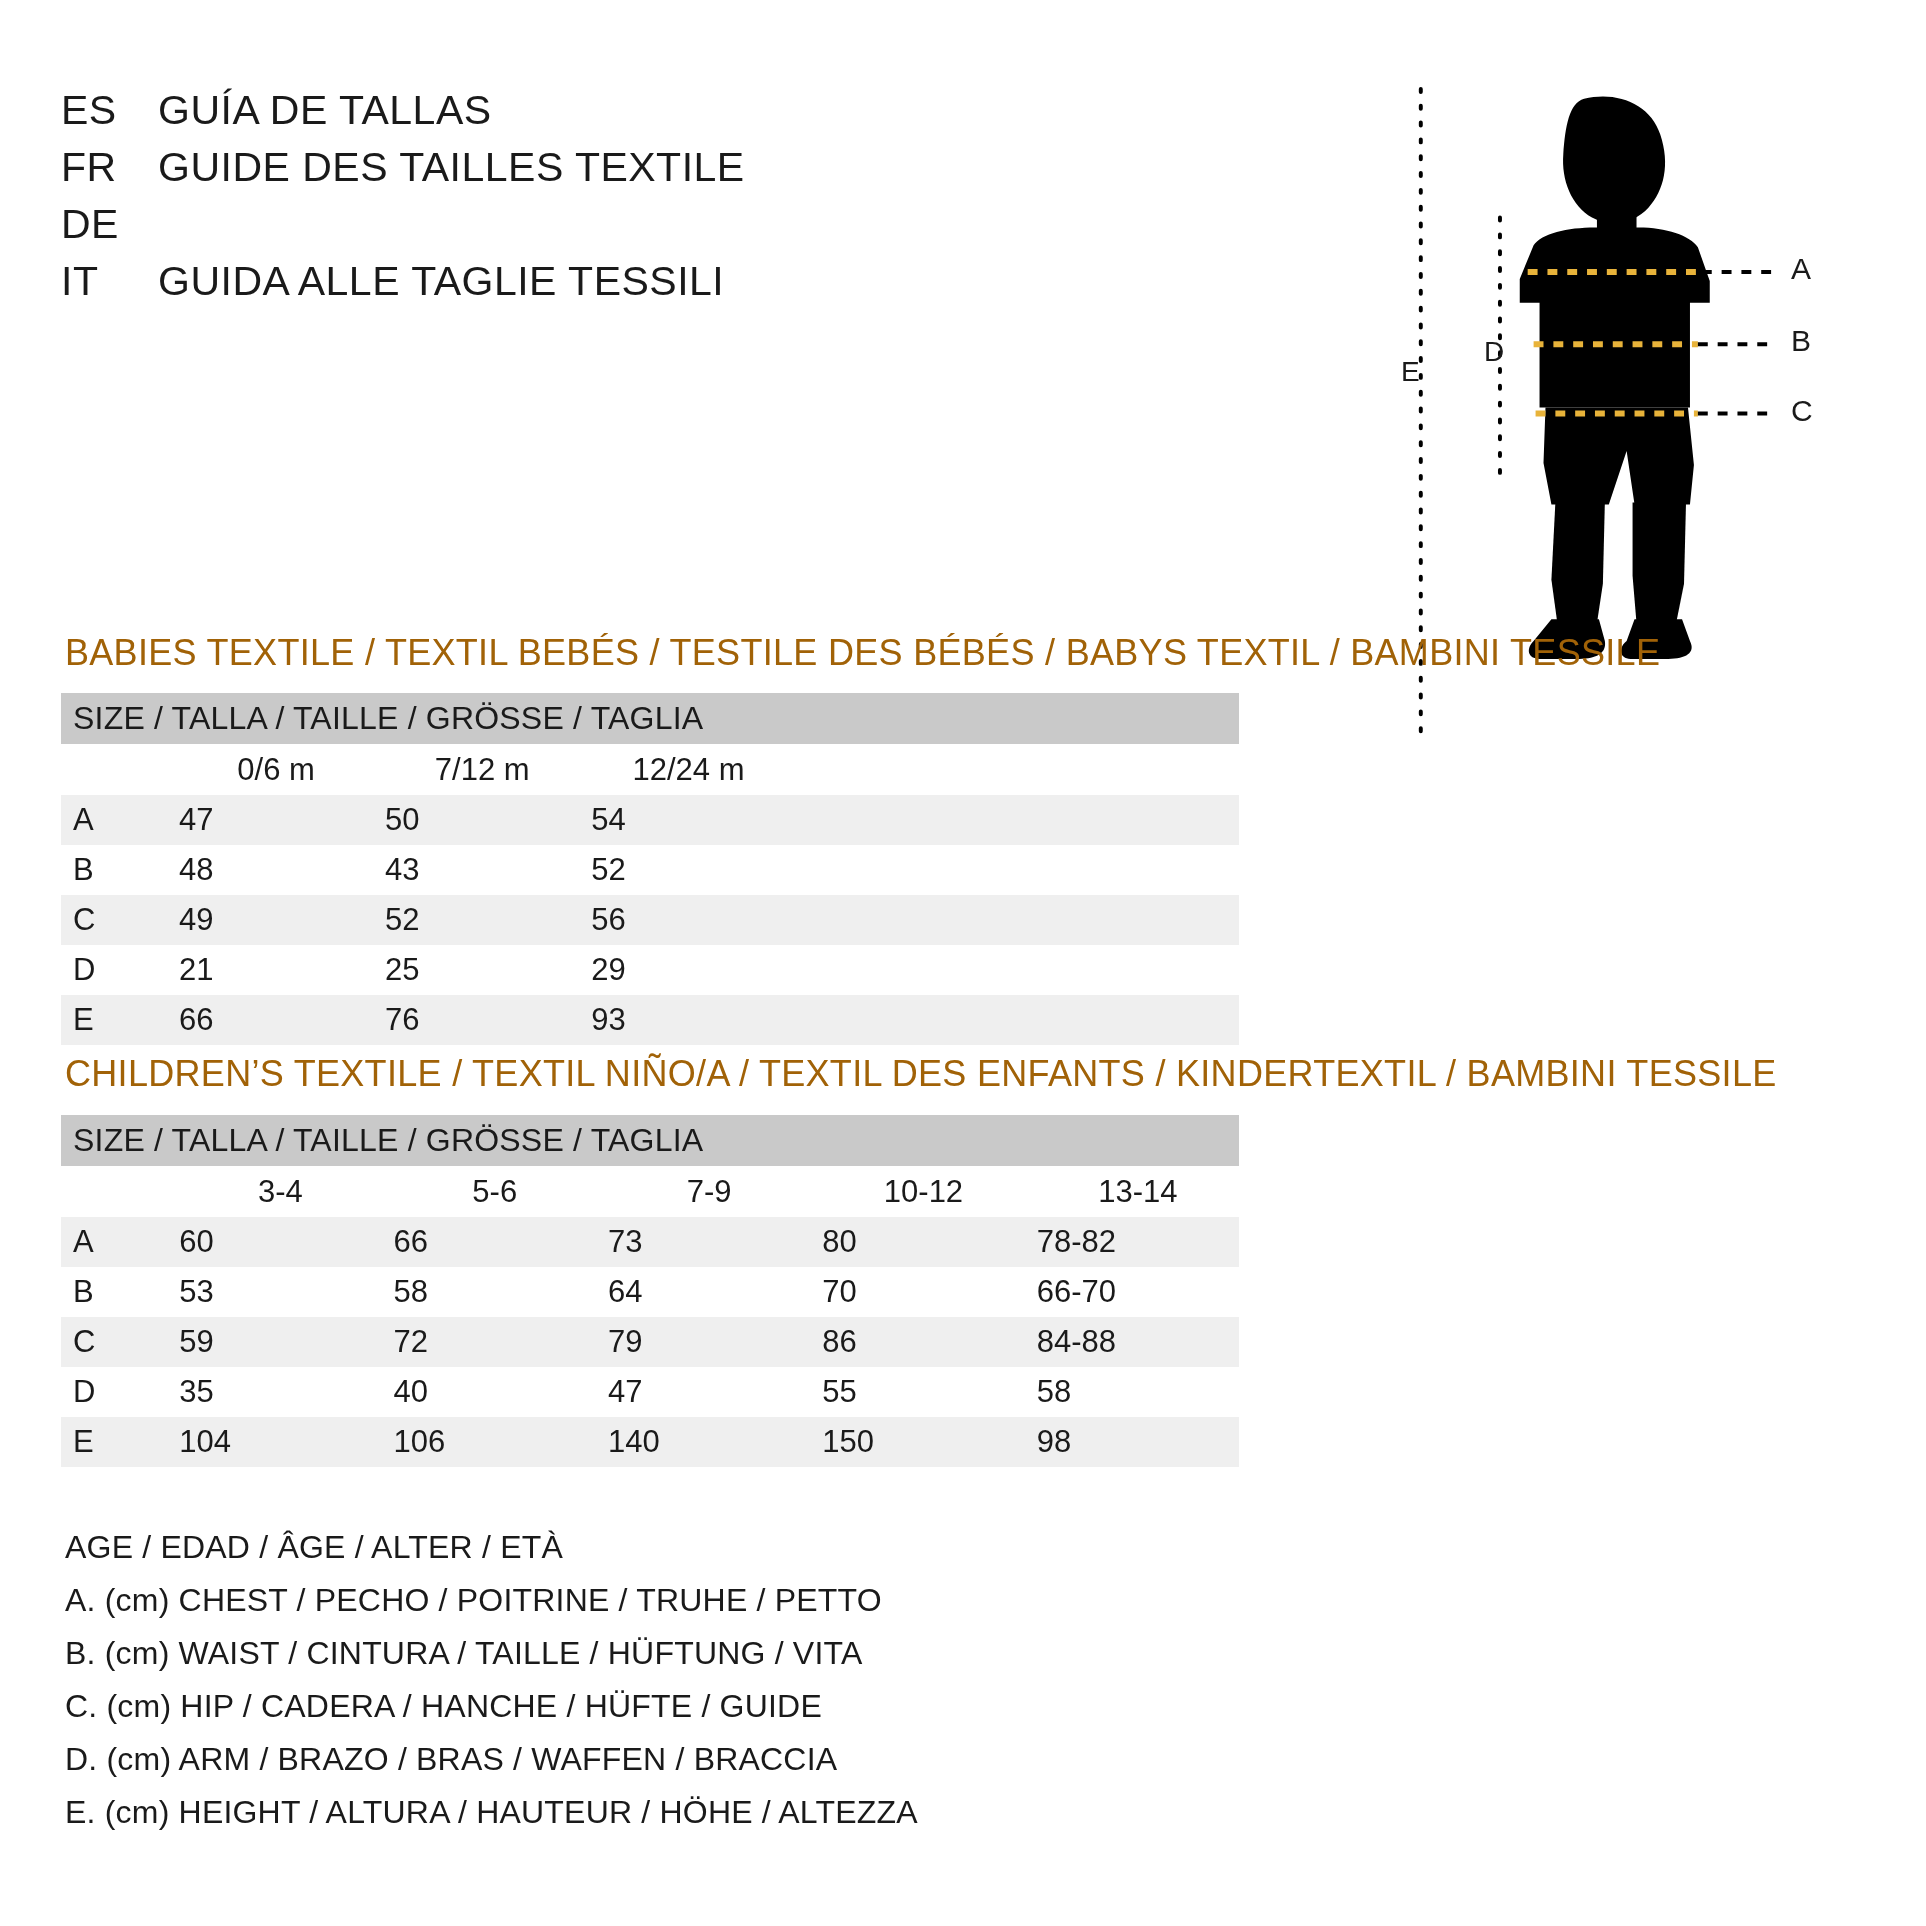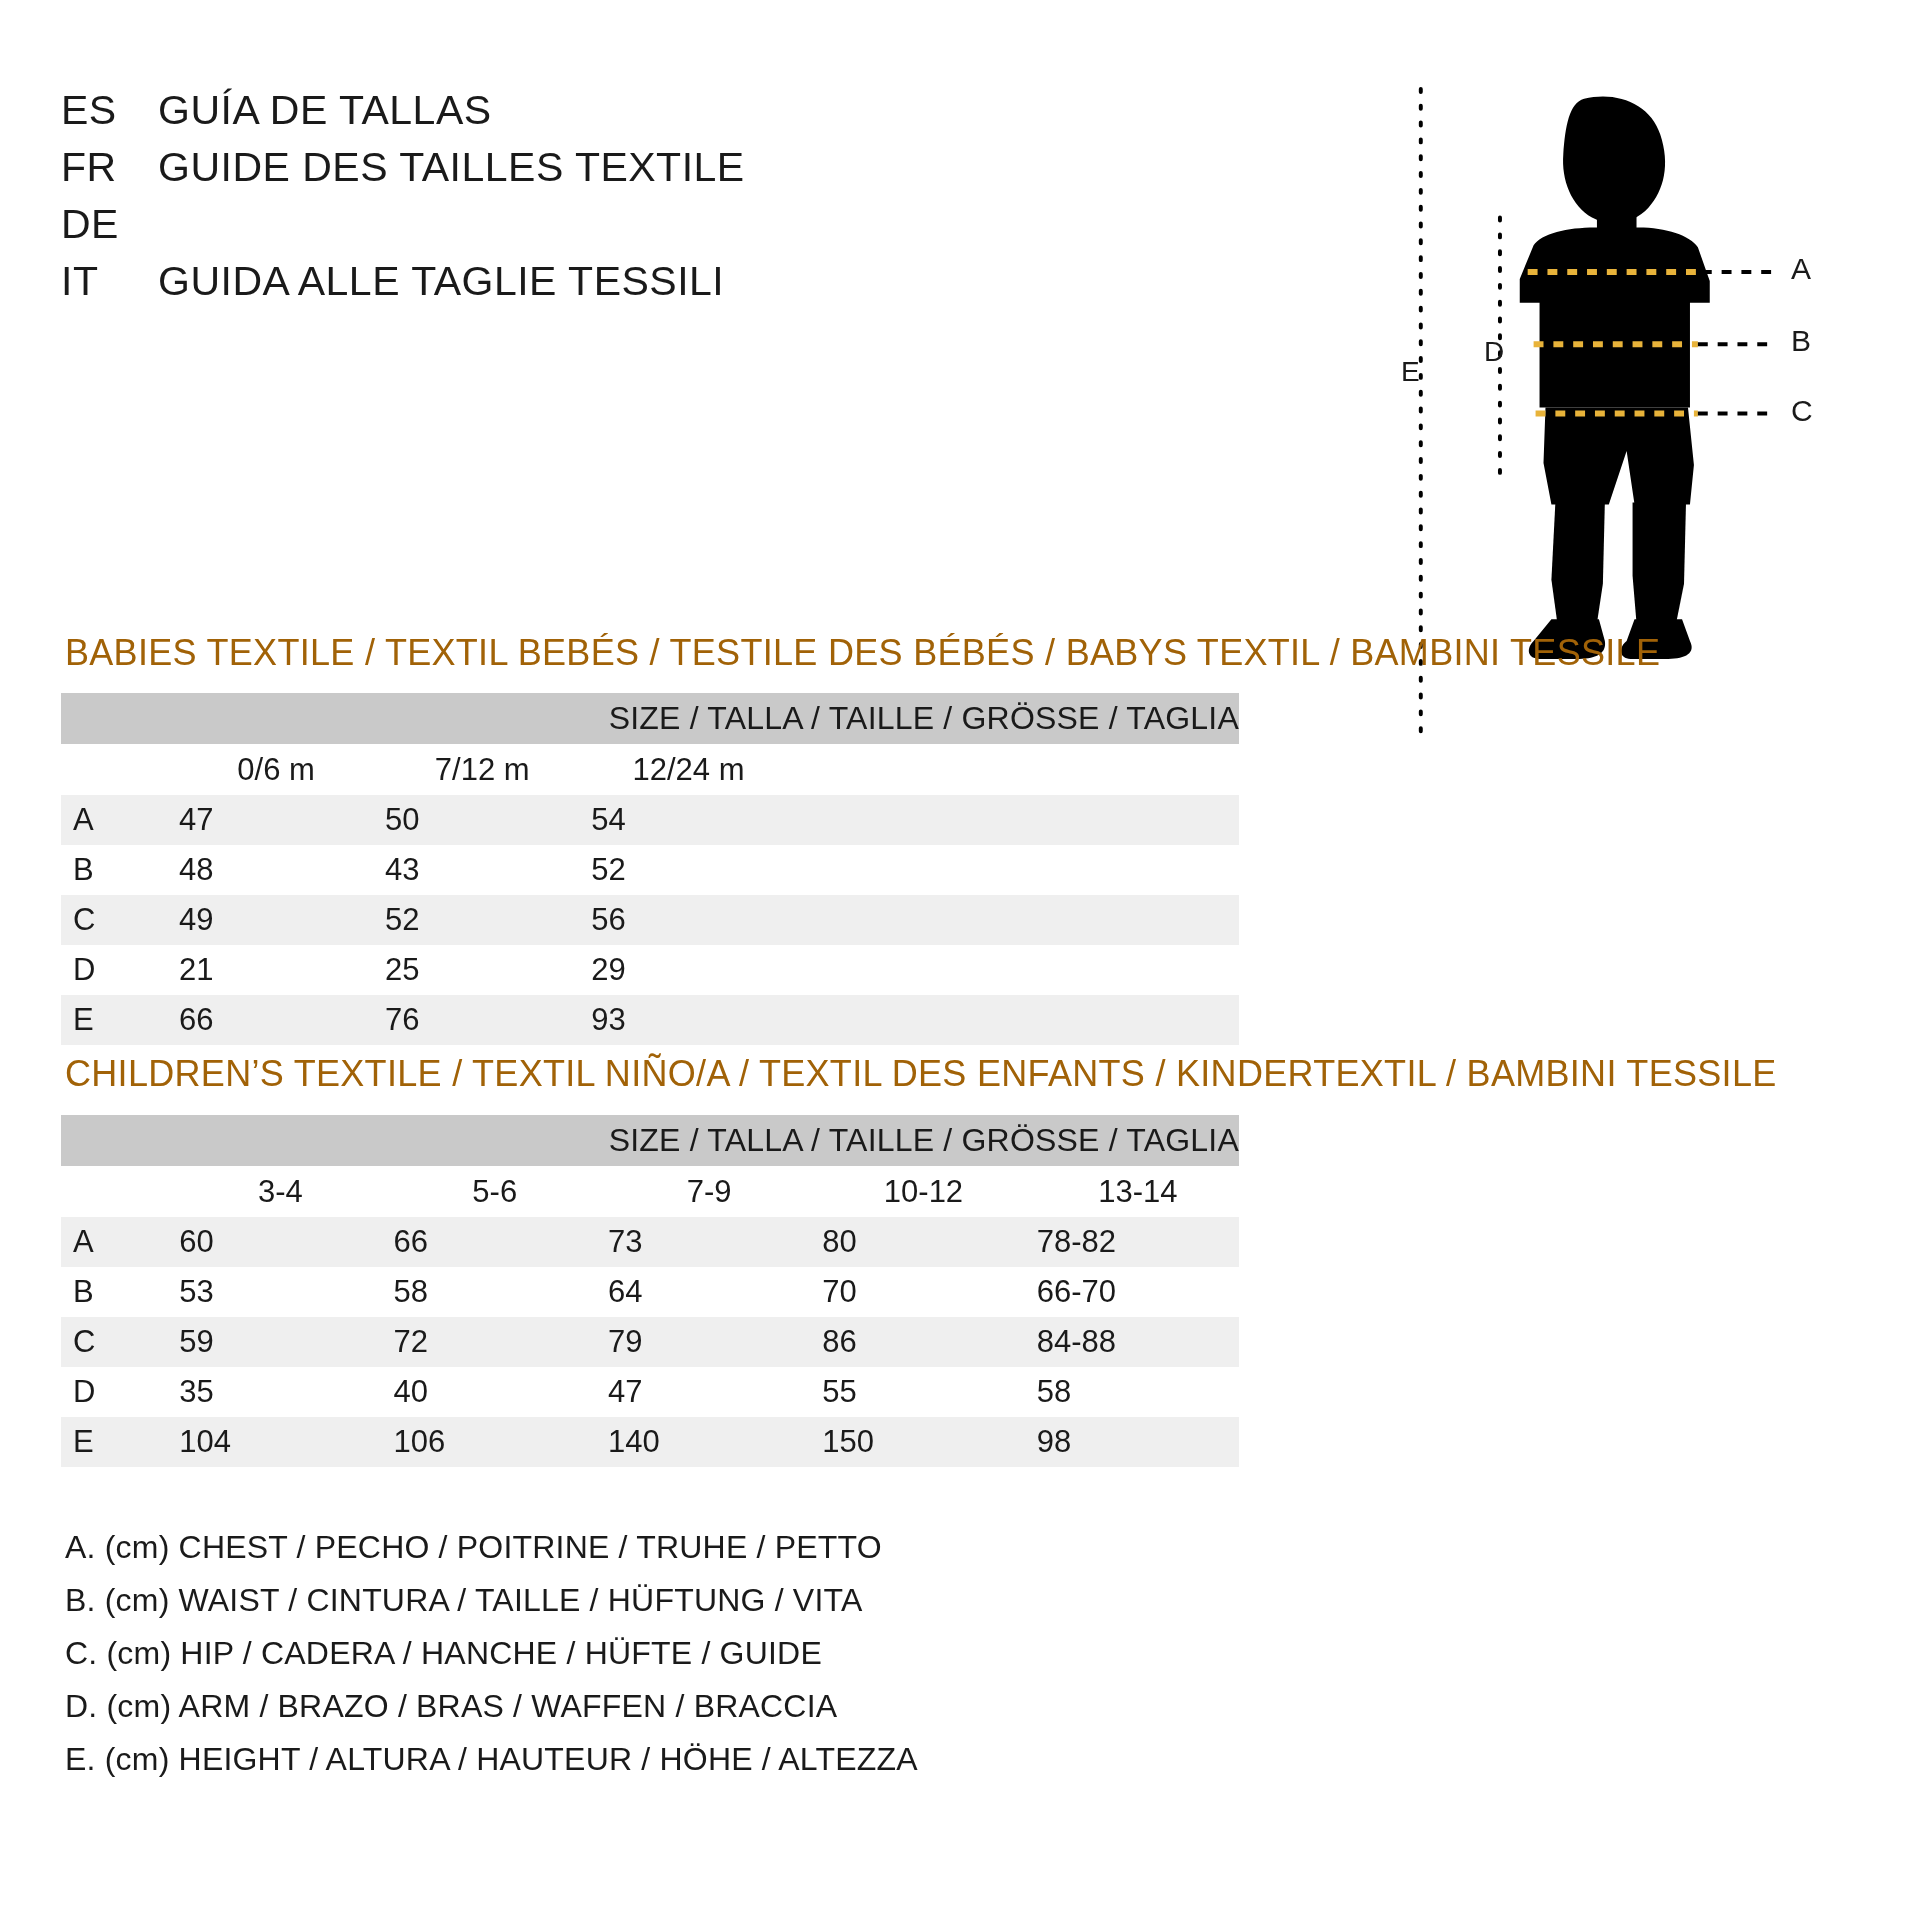--- a/index.html
+++ b/index.html
@@ -74,21 +74,20 @@
     text-align: left;
     height: 50px;
     vertical-align: middle;
   }
   .hdr-row th {
     background: #c9c9c9;
     font-size: 32px;
     height: 51px;
     padding-left: 12px;
     letter-spacing: 0.2px;
-    text-align: right;
   }
   .sizes-row td {
     background: #ffffff;
     height: 51px;
     padding-left: 12px;
     text-align: center;
   }
   .data-row.shade td { background: #efefef; }
   .data-row.plain td { background: #ffffff; }
   .data-row td.rowlabel {
@@ -303,19 +302,20 @@
     <td class="cell">104</td>
     <td class="cell">106</td>
     <td class="cell">140</td>
     <td class="cell">150</td>
     <td class="cell">98</td>
   </tr>
 </tbody>
   </table>
 
 <div class="legend">
+  <div class="legend-row">AGE / EDAD / ÂGE / ALTER / ETÀ</div>
   <div class="legend-row">A. (cm) CHEST / PECHO / POITRINE / TRUHE / PETTO</div>
   <div class="legend-row">B. (cm) WAIST / CINTURA / TAILLE / HÜFTUNG / VITA</div>
   <div class="legend-row">C. (cm) HIP / CADERA / HANCHE / HÜFTE / GUIDE</div>
   <div class="legend-row">D. (cm) ARM / BRAZO / BRAS / WAFFEN / BRACCIA</div>
   <div class="legend-row">E. (cm) HEIGHT / ALTURA / HAUTEUR / HÖHE / ALTEZZA</div>
 </div>
 
 
 </body></html>

